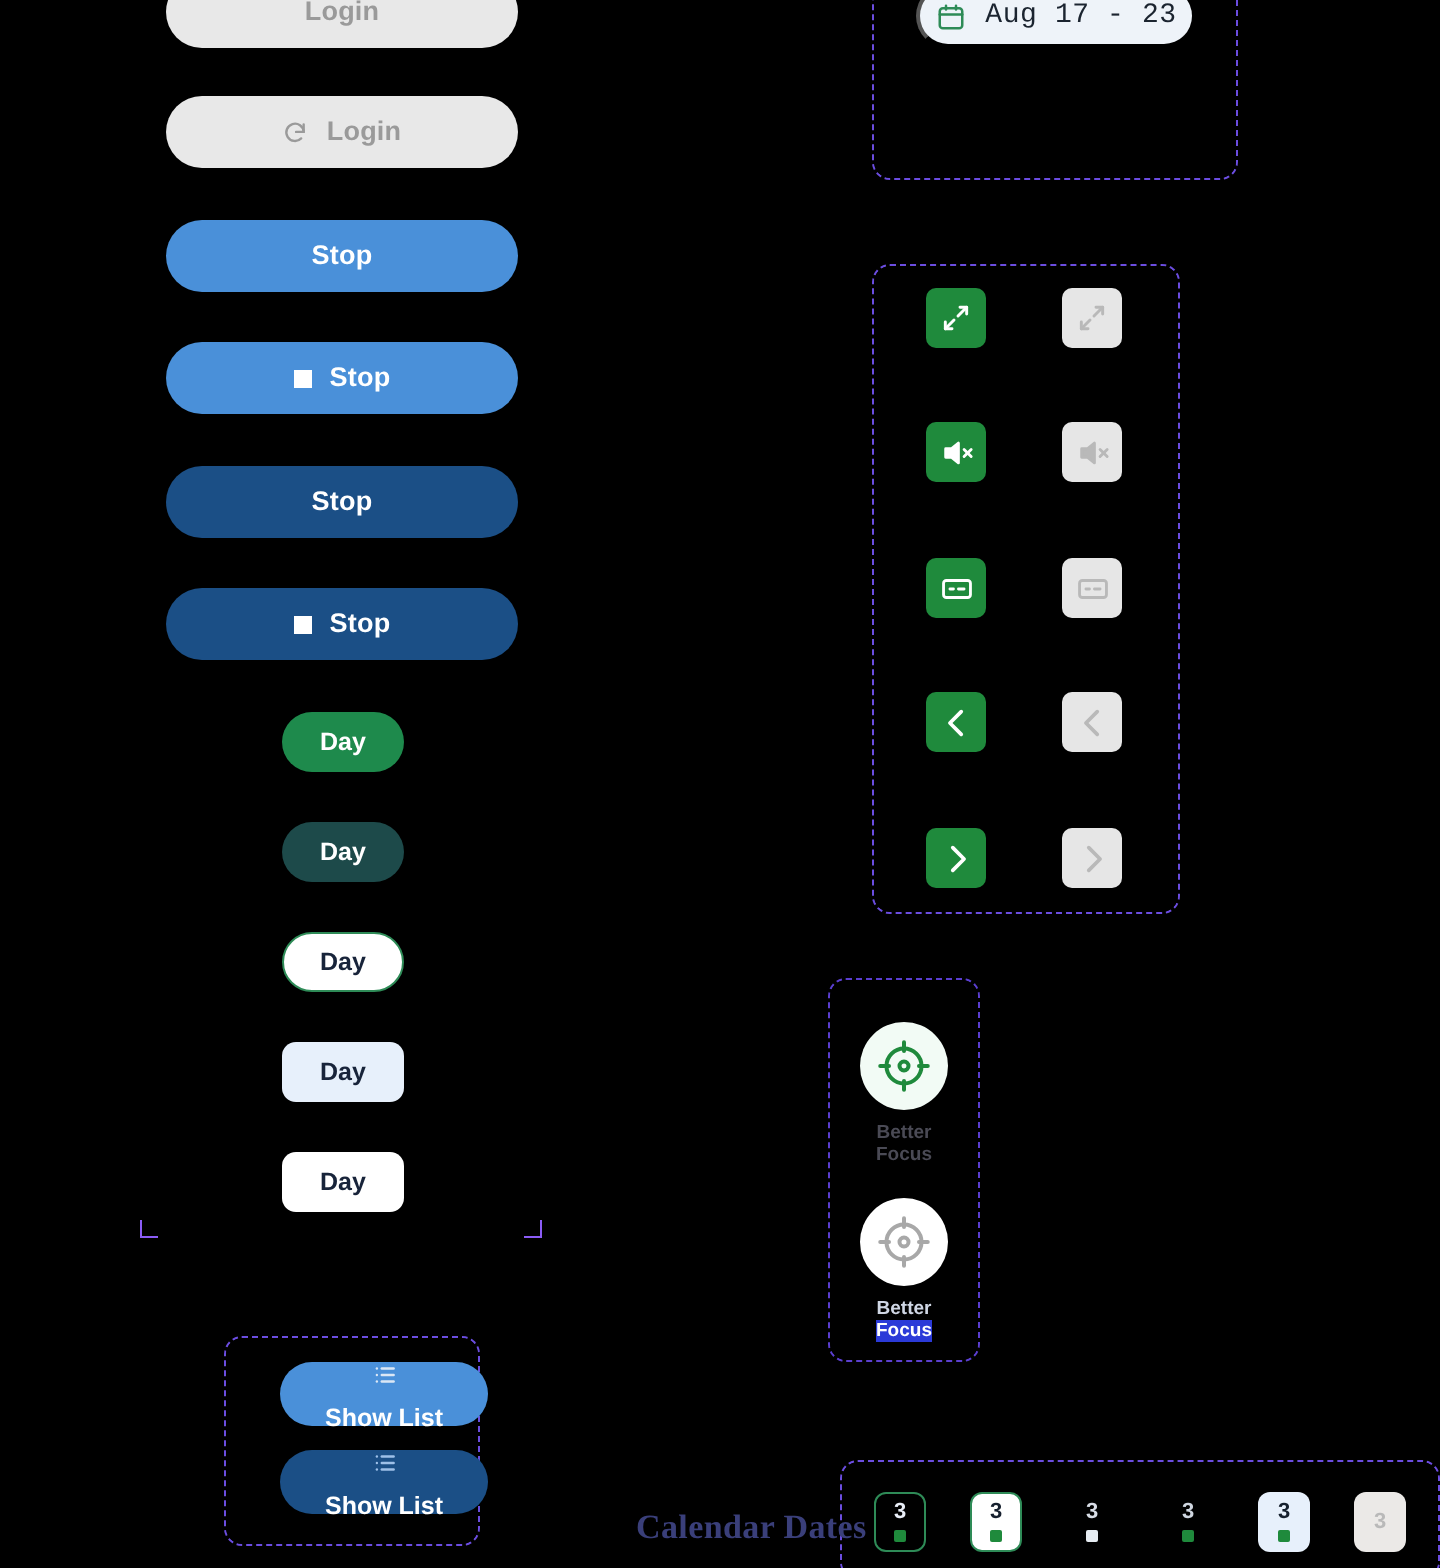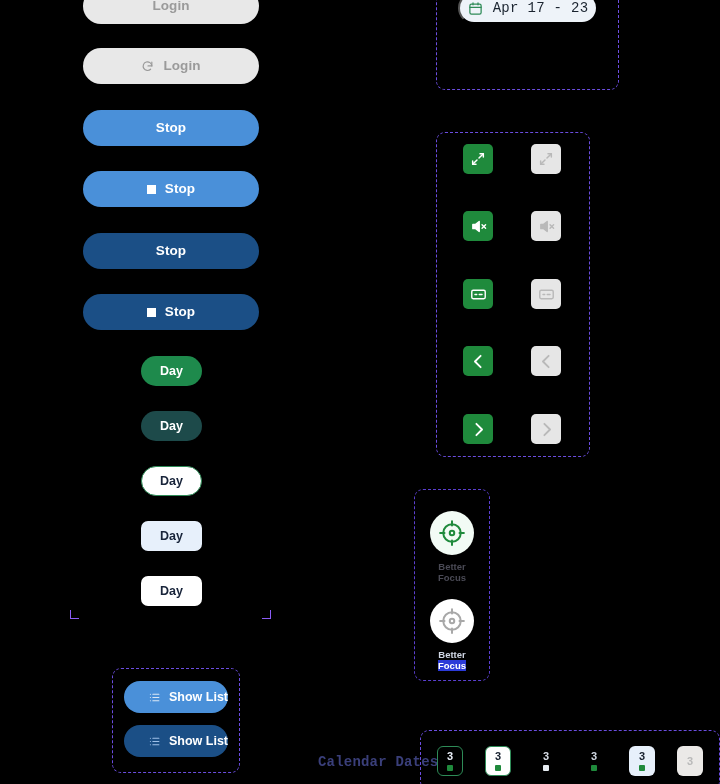--- a/index.html
+++ b/index.html
@@ -59,25 +59,26 @@
     position: absolute;
     width: 9px; height: 9px;
     border: 1.6px solid #8b5cf6;
   }
   .cm-bl { border-top: none; border-right: none; }
   .cm-br { border-top: none; border-left: none; }
 
   
   .showlist-frame { left: 112px; top: 668px; width: 128px; height: 105px; }
   .btn-showlist {
-    position: absolute; left: 124px; width: 104px; height: 32px;
+    position: absolute; left: 140px; width: 104px; height: 32px;
     border-radius: 999px; display: flex; align-items: center;
-    justify-content: flex-end; gap: 8px;
+    justify-content: space-between; gap: 8px;
     font-size: 12.5px; font-weight: 700; color: #fff; border: none;
     font-family: "Liberation Sans", sans-serif;
+    flex-direction: column;
   }
   .sl-light { background: #4a90d9; }
   .sl-dark  { background: #1b4f86; }
 
   
   .date-frame { left: 436px; top: -20px; width: 183px; height: 110px; }
   .date-pill {
     position: absolute;
     background: #eef3f9; color: #1b2430;
     border-radius: 999px;
@@ -116,22 +117,22 @@
     font-family: "Liberation Sans", sans-serif;
   }
   .fl-muted { color: #4a4a55; }
   .fl-bright { color: #cfd6e4; }
   .fl-sel { color: #ffffff; background: #2b3ad8; display: inline-block; }
 
   
   .cal-frame { left: 420px; top: 730px; width: 300px; height: 60px; }
   .cal-label {
     position: absolute; left: 318px; top: 754px;
-    font-size: 14px; font-weight: 700; color: #3a3f7a;
-    font-family: Liberation Mono, monospace;
+    font-size: 17px; font-weight: 700; color: #3a3f7a;
+    font-family: Liberation Serif, serif;
     letter-spacing: .2px;
   }
   .cal-cell {
     position: absolute; top: 746px; width: 26px; height: 30px;
     border-radius: 6px;
     display: flex; flex-direction: column; align-items: center; justify-content: center;
     gap: 3px;
     font-size: 11px; font-weight: 700; line-height: 1;
     font-family: "Liberation Sans", sans-serif;
   }
@@ -233,21 +234,21 @@
 
   <button class="date-pill" style="left:458px; top:-8px; width:140px; height:32px;">
     <span style="display:flex;">
       <svg width="15" height="15" viewBox="0 0 24 24" fill="none" stroke="#2e8b57" stroke-width="2" stroke-linecap="round">
         <rect x="3" y="5" width="18" height="16" rx="2.5"></rect>
           <line x1="3" y1="10" x2="21" y2="10"></line>
         <line x1="8" y1="3" x2="8" y2="6"></line>
           <line x1="16" y1="3" x2="16" y2="6"></line>
       </svg>
     </span>
-    <span>Apr 17 - 23</span>
+    <span>Aug 17 - 23</span>
   </button>
 
 
   <div class="dashed icon-frame"></div>
 
   <button class="icon-btn icon-green" style="left:463px; top:144px;">
     <span style="display:flex;">
       <svg width="16" height="16" viewBox="0 0 24 24" stroke-width="2.2" stroke-linecap="round" stroke-linejoin="round">
         <polyline points="15 4 20 4 20 9"></polyline>
           <line x1="20" y1="4" x2="13.5" y2="10.5"></line>

